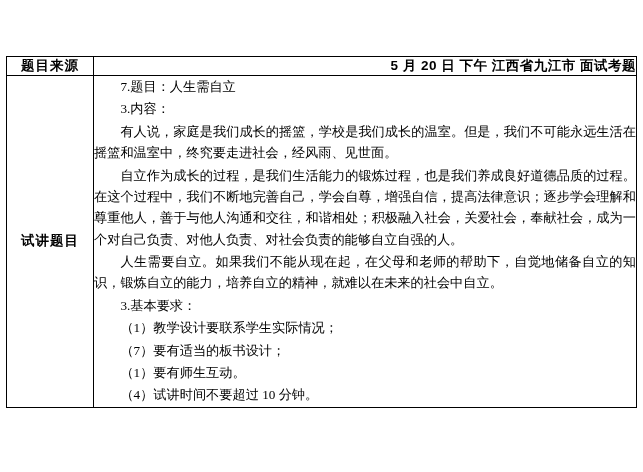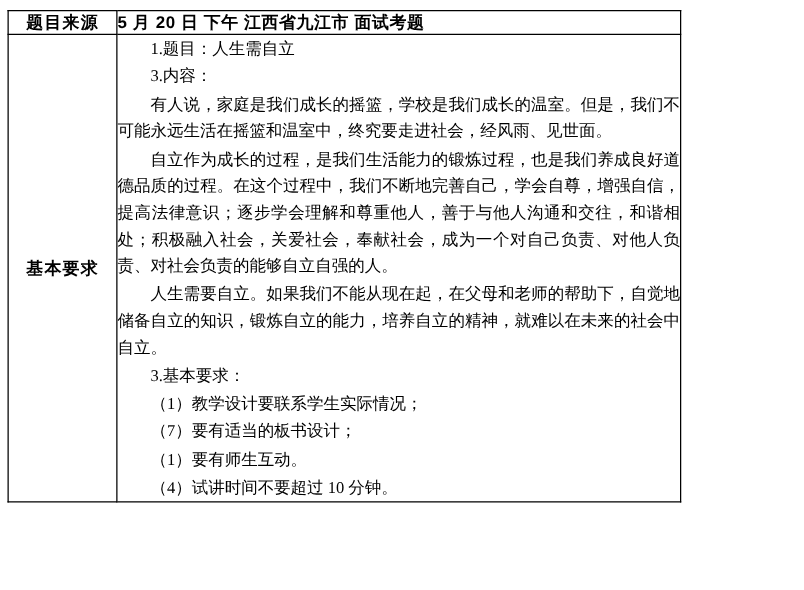--- a/index.html
+++ b/index.html
@@ -14,40 +14,41 @@
     color: #000000;
     overflow: hidden;
   }
   .sheet {
     width: 643px;
     height: 472px;
     box-sizing: border-box;
     padding: 8px 6px 6px 6px;
   }
   table.exam-table {
-    width: 539px;
+    width: 631px;
     border-collapse: collapse;
     table-layout: fixed;
+    margin-top: 48px;
   }
   table.exam-table td {
     border: 1px solid #000000;
     vertical-align: middle;
     padding: 0;
   }
   .label-cell {
     width: 86px;
     text-align: center;
     font-size: 13.5px;
     letter-spacing: 1px;
     font-family: "Liberation Sans", "DejaVu Sans", sans-serif;
     font-weight: bold;
     padding: 4px 2px;
   }
   .header-value {
-    text-align: left;
+    text-align: right;
     font-size: 13.5px;
     font-family: "Liberation Sans", "DejaVu Sans", sans-serif;
     font-weight: bold;
     letter-spacing: 0.5px;
     padding: 4px 2px;
   }
   .body-cell {
     vertical-align: top;
     padding: 4px 8px 6px 8px;
     font-size: 13.2px;
@@ -74,23 +75,23 @@
 <body>
 
 <div class="sheet">
   <table class="exam-table">
     <tbody>
       <tr>
         <td class="label-cell">题目来源</td>
         <td class="header-value">5 月 20 日  下午  江西省九江市  面试考题</td>
       </tr>
       <tr>
-        <td class="label-cell">基本要求</td>
+        <td class="label-cell">试讲题目</td>
         <td class="body-cell">
-          <p class="para indent2">1.题目：人生需自立</p>
+          <p class="para indent2">7.题目：人生需自立</p>
           <p class="para indent2">3.内容：</p>
           <p class="para indent2">有人说，家庭是我们成长的摇篮，学校是我们成长的温室。但是，我们不可能永远生活在摇篮和温室中，终究要走进社会，经风雨、见世面。</p>
           <p class="para indent2">自立作为成长的过程，是我们生活能力的锻炼过程，也是我们养成良好道德品质的过程。在这个过程中，我们不断地完善自己，学会自尊，增强自信，提高法律意识；逐步学会理解和尊重他人，善于与他人沟通和交往，和谐相处；积极融入社会，关爱社会，奉献社会，成为一个对自己负责、对他人负责、对社会负责的能够自立自强的人。</p>
           <p class="para indent2">人生需要自立。如果我们不能从现在起，在父母和老师的帮助下，自觉地储备自立的知识，锻炼自立的能力，培养自立的精神，就难以在未来的社会中自立。</p>
           <p class="para indent2">3.基本要求：</p>
           <p class="para indent2">（1）教学设计要联系学生实际情况；</p>
           <p class="para indent2">（7）要有适当的板书设计；</p>
           <p class="para indent2">（1）要有师生互动。</p>
           <p class="para indent2">（4）试讲时间不要超过 10 分钟。</p>
         </td>

